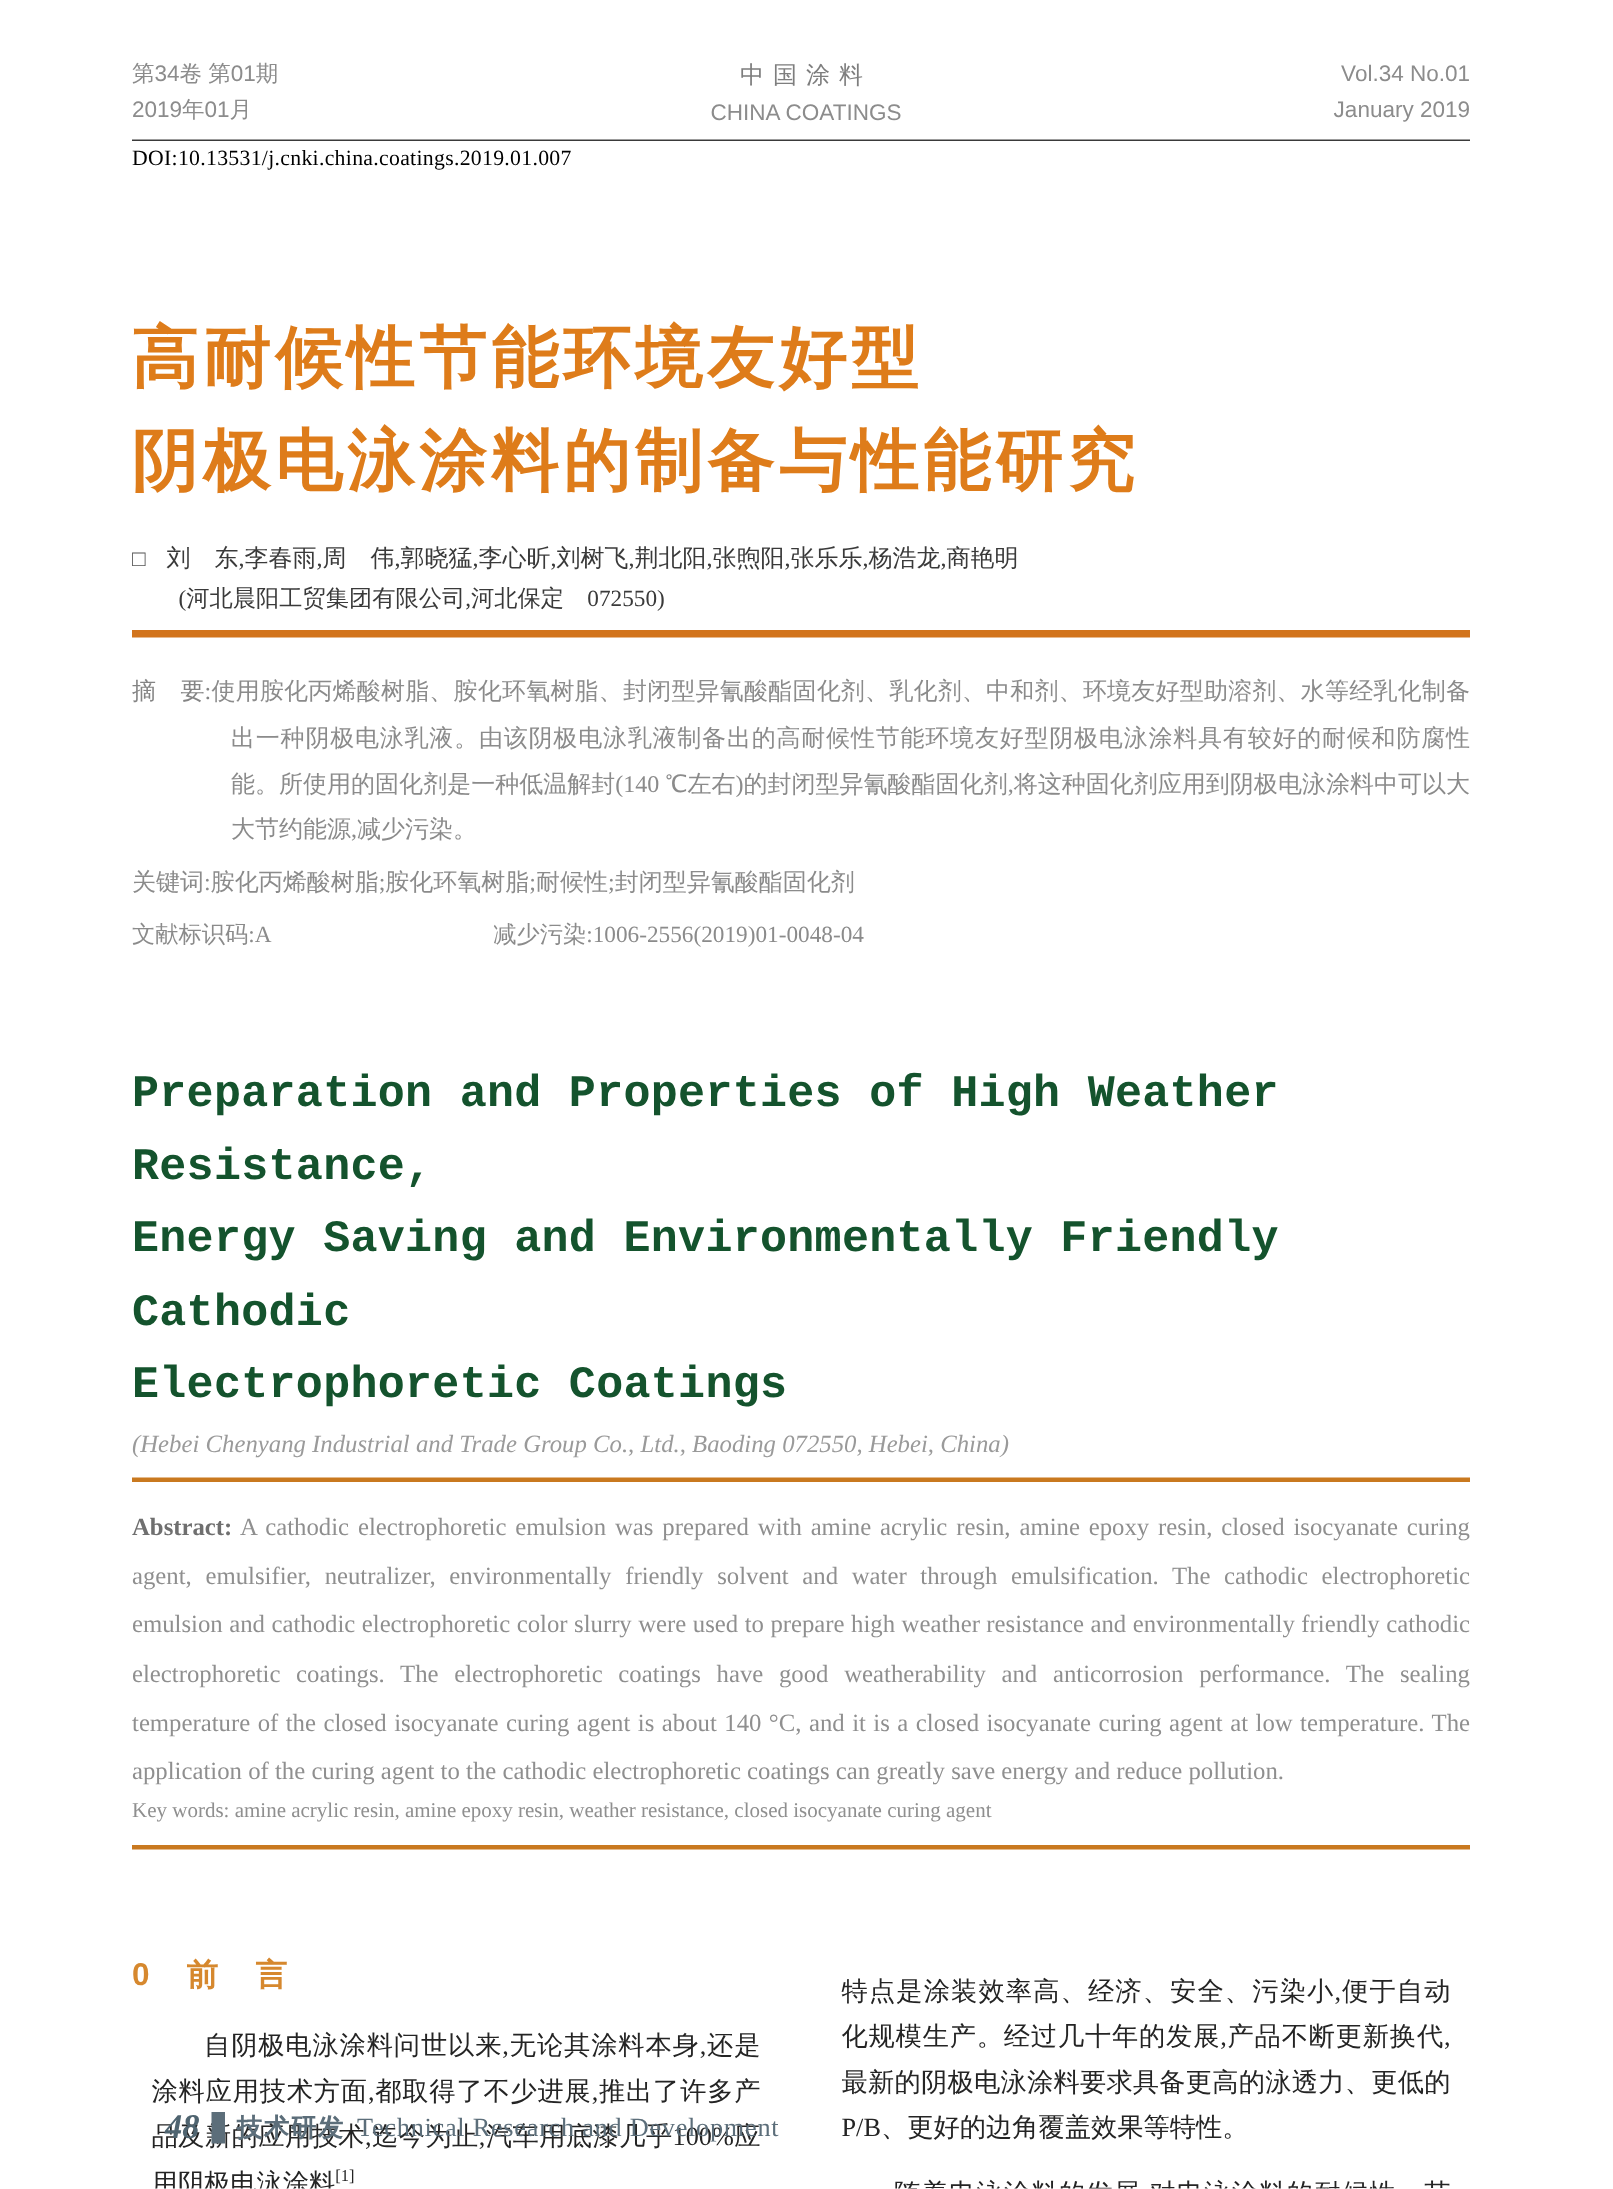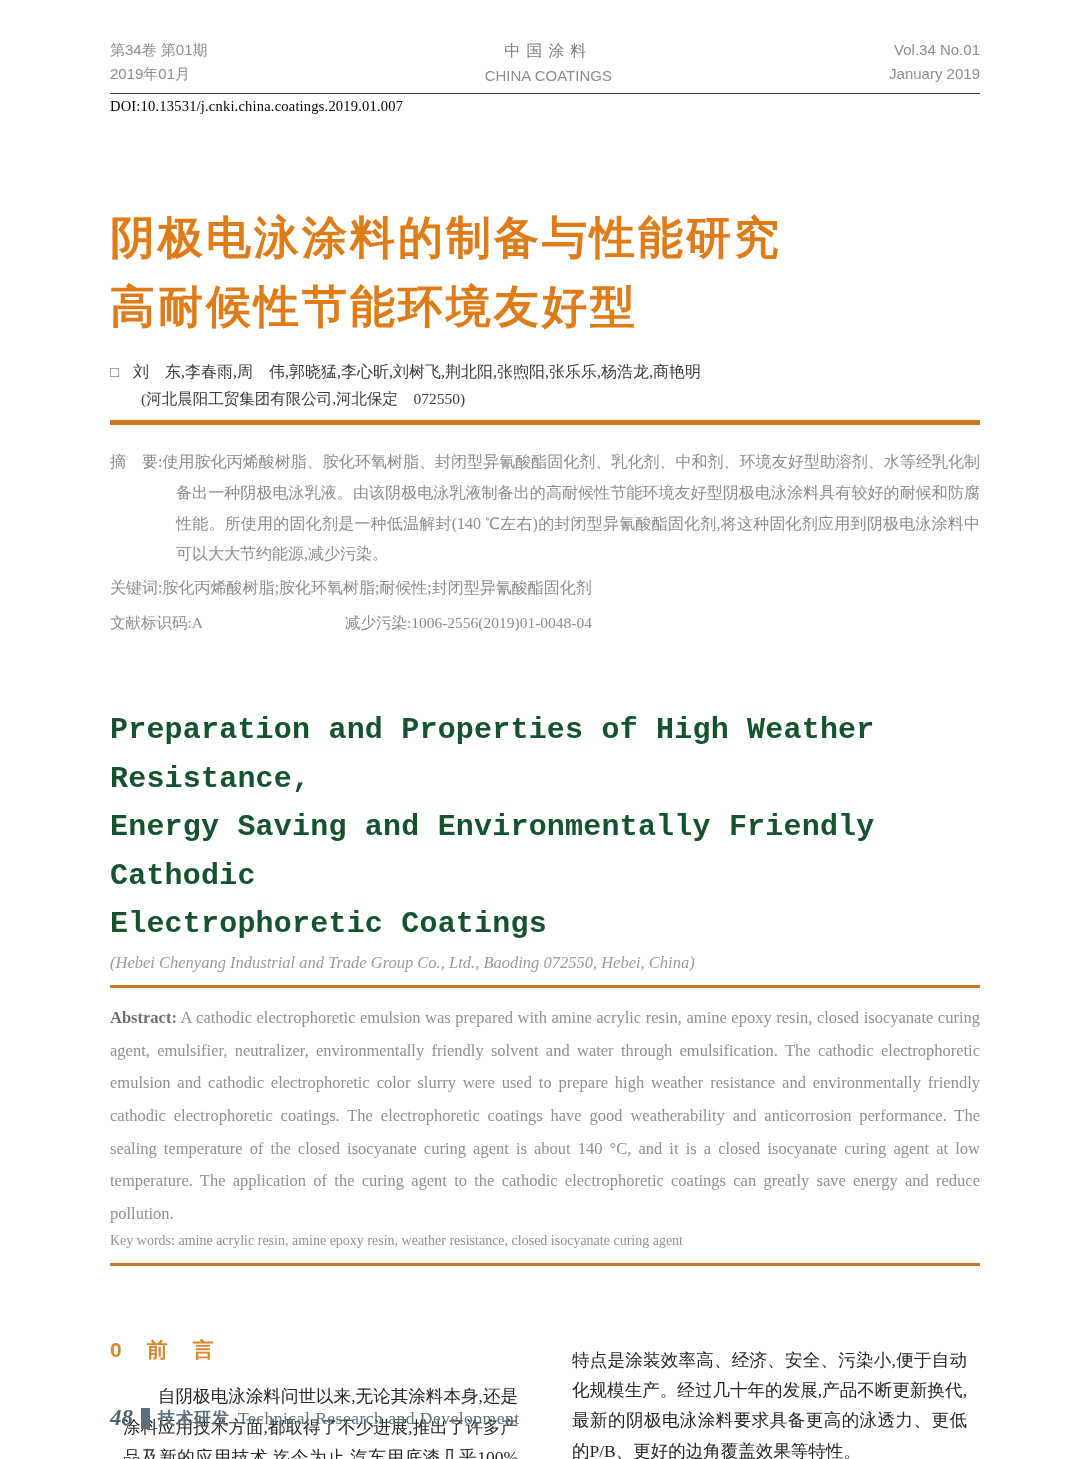--- a/index.html
+++ b/index.html
@@ -1,17 +1,17 @@
 <!DOCTYPE html>
 <html><head>
 <meta charset="utf-8">
 <style>
   html,body{margin:0;padding:0;background:#ffffff;}
   body{width:1075px;height:1459px;position:relative;font-family:"Liberation Serif",serif;color:#222;-webkit-font-smoothing:antialiased;}
-  .page{box-sizing:border-box;width:1075px;height:1459px;padding:38px 95px 0 110px;position:relative;overflow:hidden;}
+  .page{box-sizing:border-box;width:1075px;height:1459px;padding:38px 95px 0 88px;position:relative;overflow:hidden;}
 
   
   .journal-header{display:flex;justify-content:space-between;align-items:flex-start;font-family:"Liberation Sans",sans-serif;}
   .jh-col{font-size:15px;line-height:1.6;color:#8c8c8c;}
   .jh-left{text-align:left;}
   .jh-center{text-align:center;}
   .jh-center .cn{font-size:16px;letter-spacing:6px;color:#7e7e7e;}
   .jh-right{text-align:right;}
   .header-rule{border:none;border-top:1.5px solid #3a3a3a;margin:5px 0 4px 0;}
   .doi-line{font-size:14.5px;color:#000000;font-family:"Liberation Serif",serif;letter-spacing:.2px;}
@@ -77,22 +77,22 @@
     </div>
     <div class="jh-col jh-right">
       <div>Vol.34  No.01</div>
       <div>January  2019</div>
     </div>
   </div>
   <hr class="header-rule">
   <div class="doi-line">DOI:10.13531/j.cnki.china.coatings.2019.01.007</div>
 
   <div class="title-cn">
+    <div>高耐候性节能环境友好型</div>
     <div>阴极电泳涂料的制备与性能研究</div>
-    <div>高耐候性节能环境友好型</div>
   </div>
 
   <div class="authors-cn">
     <span class="marker">□</span>
     <span>刘　东,李春雨,周　伟,郭晓猛,李心昕,刘树飞,荆北阳,张煦阳,张乐乐,杨浩龙,商艳明</span>
   </div>
   <div class="affil-cn">(河北晨阳工贸集团有限公司,河北保定　072550)</div>
 
   <div class="orange-bar"></div>
 

